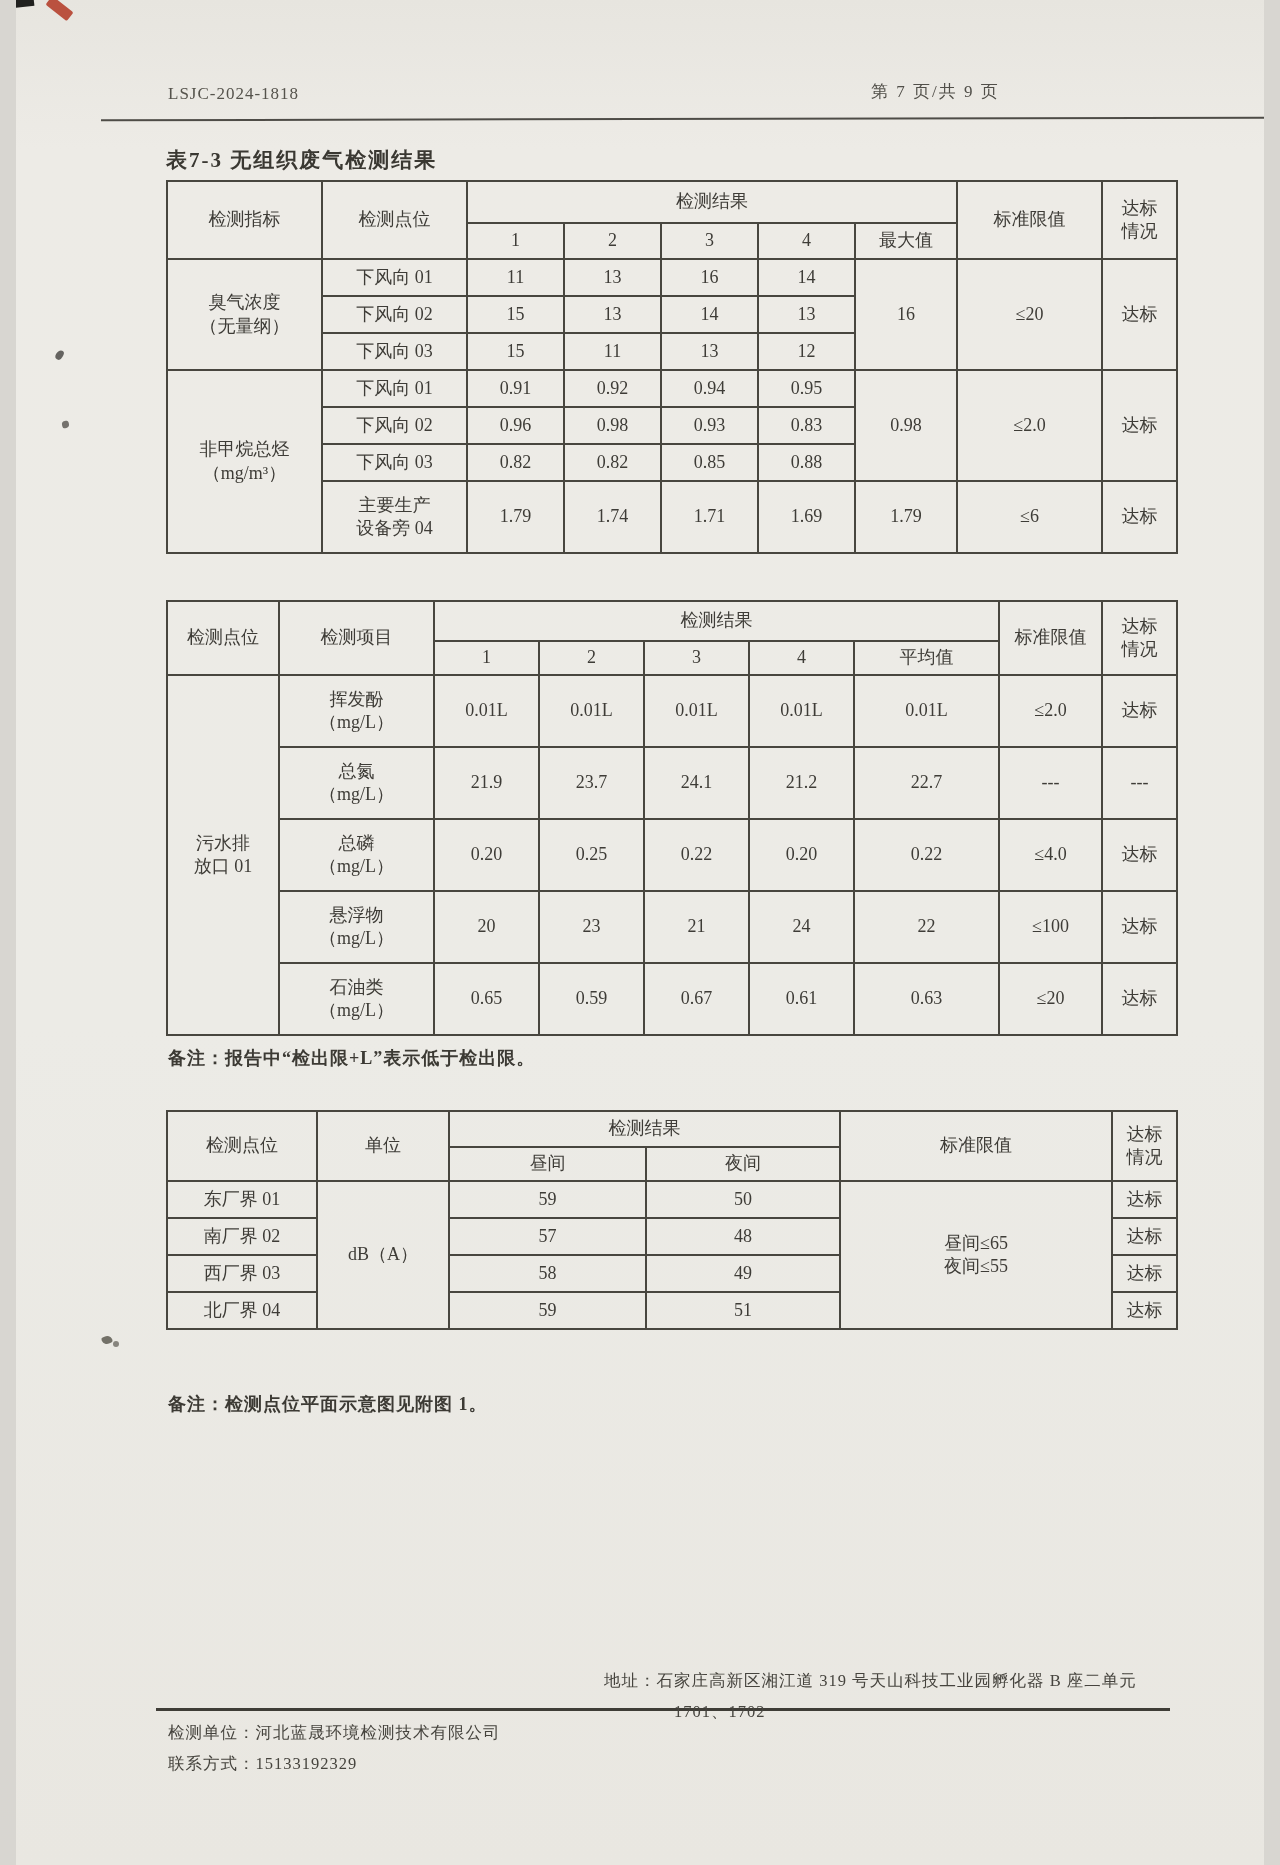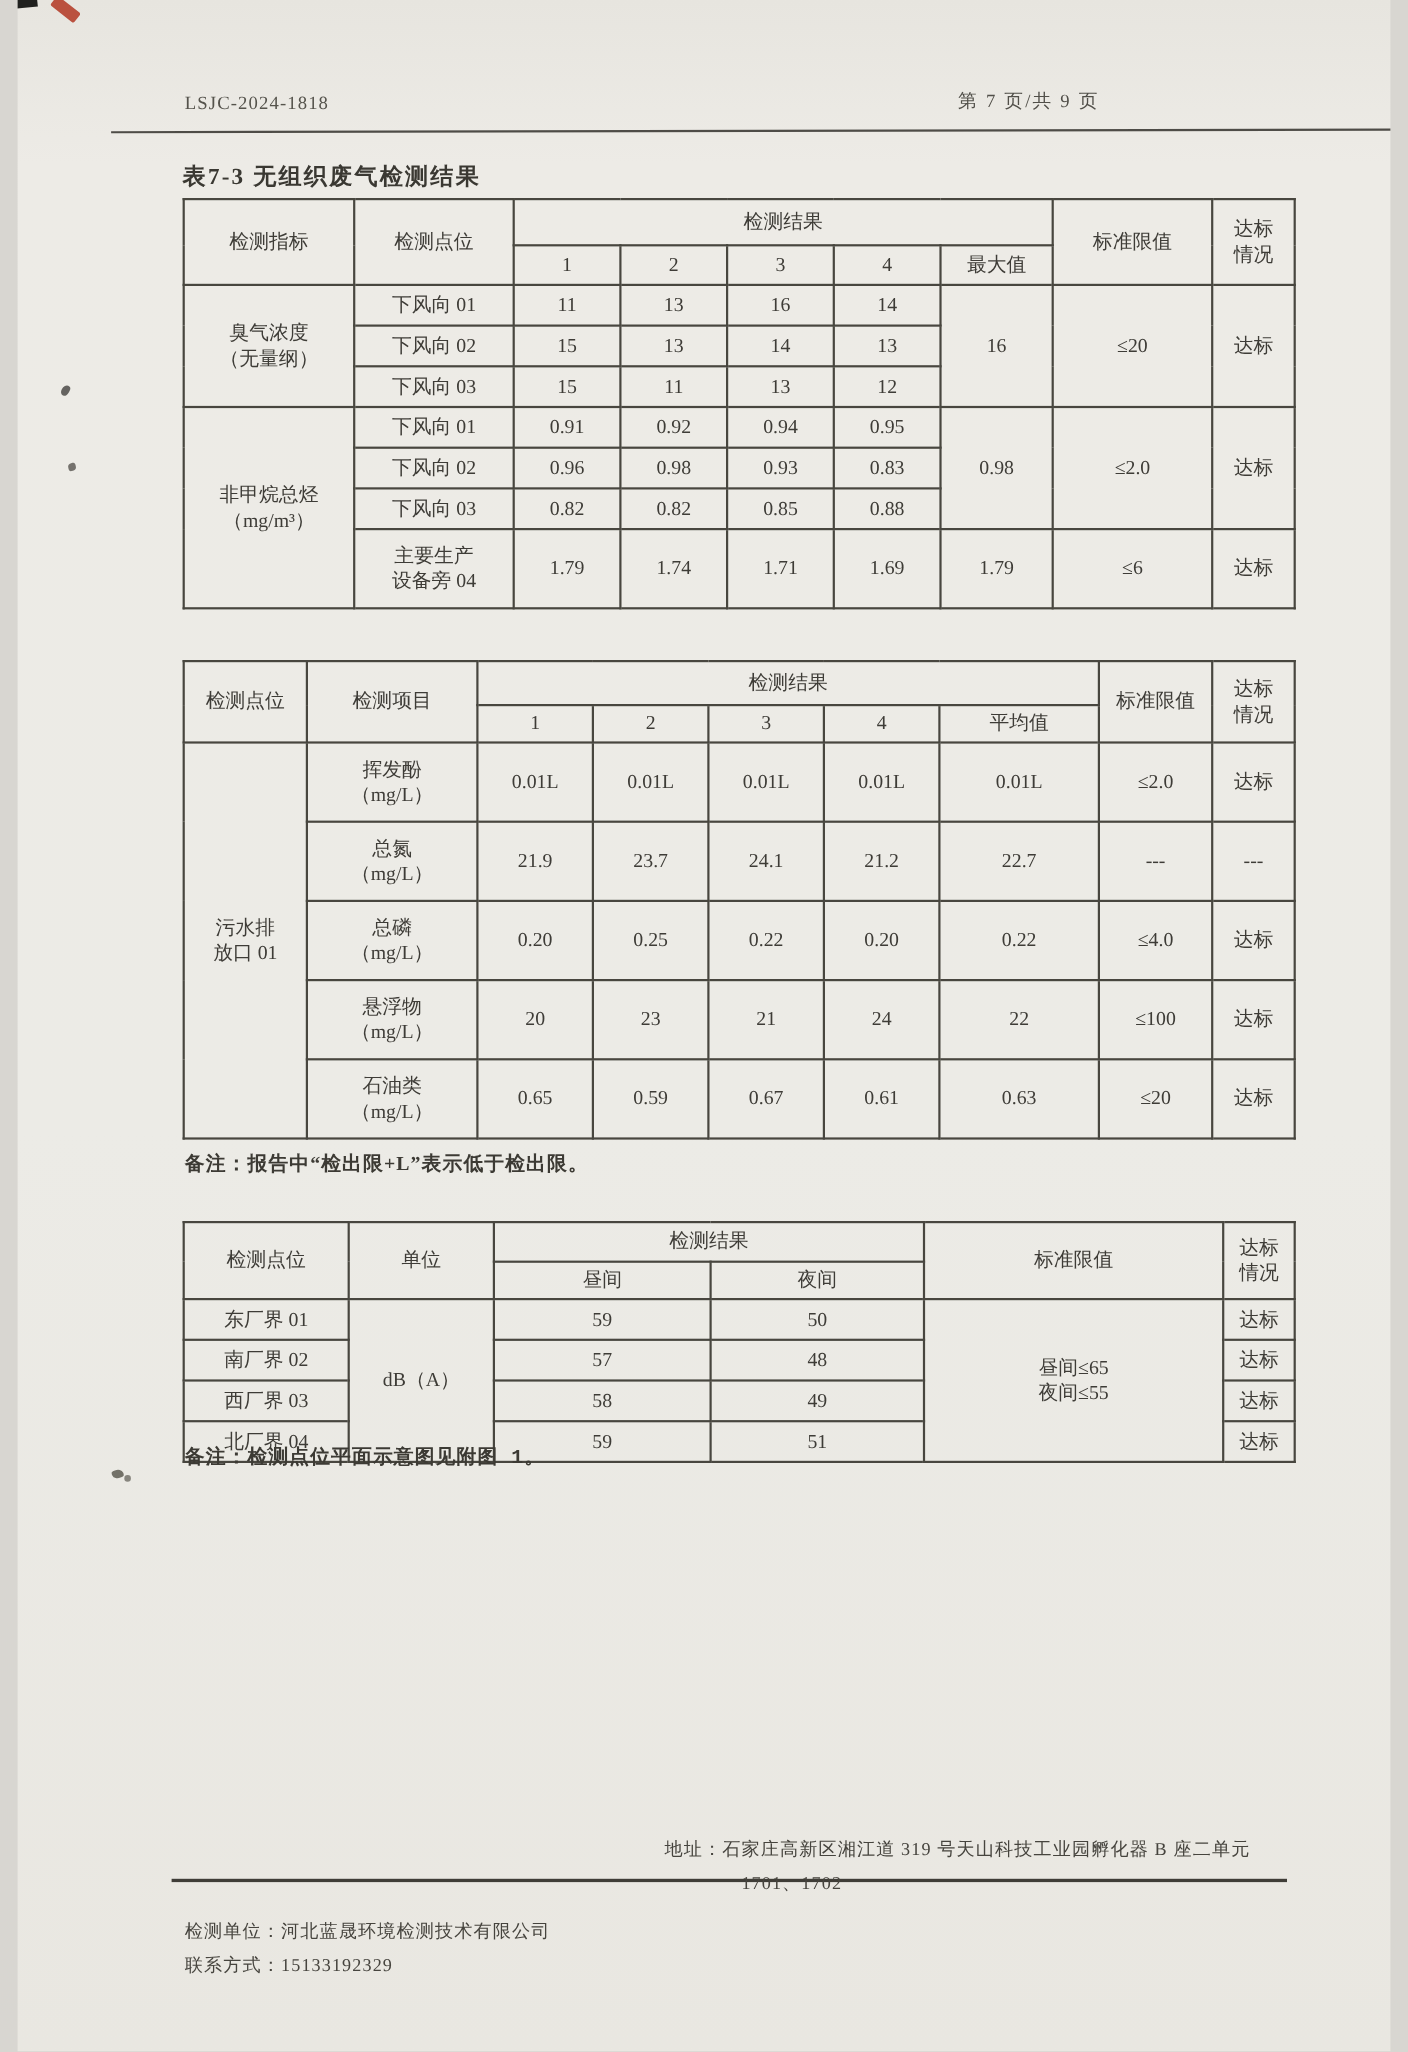--- a/index.html
+++ b/index.html
@@ -26,21 +26,21 @@
   .page-info{position:absolute;left:855px;top:80px;font-size:17px;letter-spacing:2px;color:#514f49;}
   .header-rule{position:absolute;left:85px;top:118px;width:1168px;height:2px;background:#4e4c47;transform:rotate(-0.12deg);box-shadow:0 3px 0 -1px rgba(78,76,71,.25);}
 
   
   .tbl-title{position:absolute;left:150px;width:1010px;text-align:left;font-size:21px;font-weight:bold;color:#3a3832;letter-spacing:2px;}
   .t3-title{top:146px;}
   .t4-title{top:568px;}
   .t5-title{top:1082px;}
   .note{position:absolute;left:152px;font-size:18px;font-weight:600;color:#3c3a34;letter-spacing:1px;}
   .t4-note{top:1046px;}
-  .t5-note{top:1312px;font-family:Liberation Mono, monospace;}
+  .t5-note{top:1392px;}
 
   
   table{position:absolute;left:150px;border-collapse:collapse;table-layout:fixed;}
   .t3{top:180px;}
   .t4{top:600px;}
   .t5{top:1110px;}
   td{
     border:2px solid #48463f;
     text-align:center;vertical-align:middle;
     font-size:18px;line-height:1.3;
@@ -56,21 +56,21 @@
   .t4 .h1{height:40px;}
   .t4 .h2{height:34px;}
   .t4 .dr{height:72px;}
   .t5 .h1{height:36px;}
   .t5 .h2{height:34px;}
   .t5 .dr{height:37px;}
 
   
   .footer-rule{position:absolute;left:140px;top:1708px;width:1014px;height:3px;background:#3f3d37;}
   .footer{position:absolute;font-size:16.5px;color:#46443e;line-height:1.85;letter-spacing:1px;}
-  .footer-left{left:152px;top:1718px;margin-top:23px;}
+  .footer-left{left:152px;top:1718px;}
   .footer-right{left:588px;top:1666px;width:560px;}
   .addr2{padding-left:70px;}
 </style>
 </head>
 <body>
 
 <div class="page">
 
   <div class="corner-wedge"></div>
   <div class="red-mark"></div>

